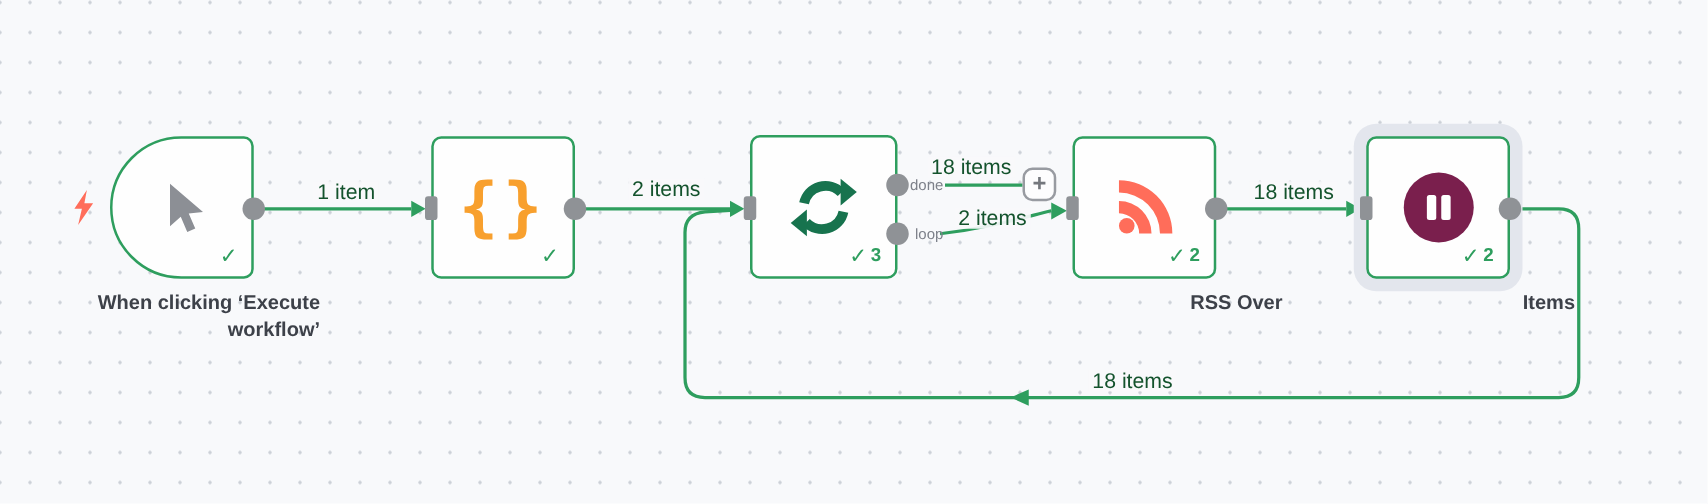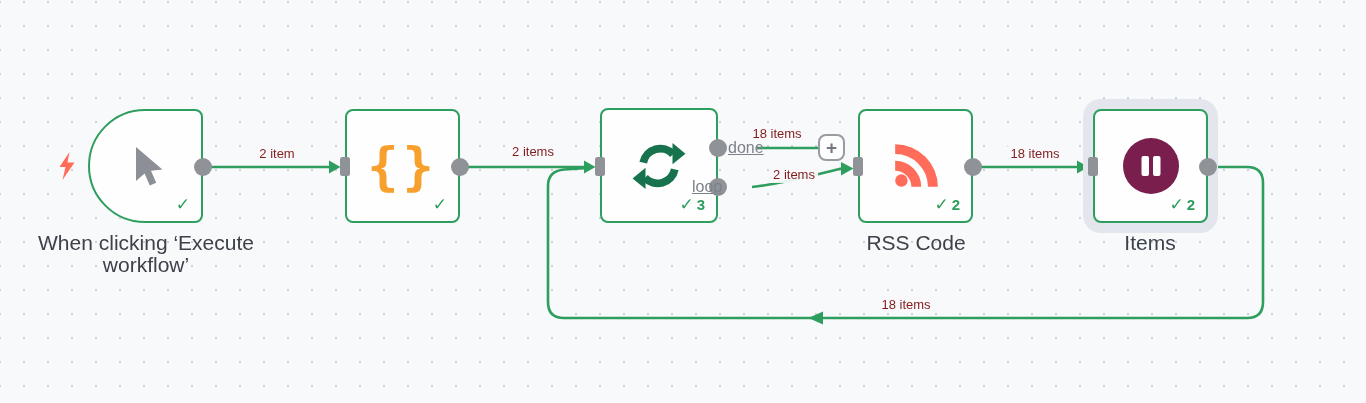--- a/index.html
+++ b/index.html
@@ -23,48 +23,48 @@
     border-radius:8px; z-index:3;
     display:flex; align-items:center; justify-content:center;
   }
   .node.trigger { border-radius:58px 8px 8px 58px; }
   .halo {
     position:absolute; left:1083px; top:99px; width:135px; height:134px;
     background:#e3e6ed; border-radius:18px; z-index:2;
   }
 
   .node-label {
-    position:absolute; z-index:4; text-align:center; width:220px;
-    font-size:21px; font-weight:400; color:#3d4149; line-height:22px;
+    position:absolute; z-index:4; text-align:right; width:220px;
+    font-size:16px; font-weight:700; color:#3d4149; line-height:22px;
   }
 
   .check-badge {
     position:absolute; right:11px; bottom:8px; display:flex;
     align-items:center; gap:3px; z-index:5;
   }
   .check-glyph { color:#2e9e5e; font-size:17px; font-weight:700; line-height:1; }
   .run-count { color:#2e9e5e; font-size:15px; font-weight:700; line-height:1; }
 
   .port-out {
     position:absolute; width:18px; height:18px; border-radius:50%;
     background:#8f9296; z-index:4;
   }
   .port-in {
     position:absolute; width:10px; height:19px; border-radius:2.5px;
     background:#8f9296; z-index:4;
   }
 
   .conn-label {
     position:absolute; z-index:2; transform:translateX(-50%);
-    font-size:13px; color:#7f1d1d; white-space:nowrap;
+    font-size:17px; color:#14532d; white-space:nowrap;
     background:rgba(248,249,251,0.92); padding:0 3px; line-height:17px;
   }
   .port-label {
-    position:absolute; z-index:4; font-size:16px; color:#7d818a;
-    line-height:16px; white-space:nowrap;text-decoration:underline;
+    position:absolute; z-index:4; font-size:12px; color:#7d818a;
+    line-height:16px; white-space:nowrap;
   }
 
   .add-btn {
     position:absolute; left:818px; top:134px; width:27px; height:27px;
     border:2px solid #989ba1; border-radius:8px; background:#fdfdfe;
     color:#74777d; font-size:19px; font-weight:600; z-index:4;
     display:flex; align-items:center; justify-content:center; line-height:1;
     cursor:pointer;
   }
 
@@ -104,21 +104,21 @@
       <path class="wire" d="M973 167 H1077"></path>
       <polygon class="arrowhead" points="1077,160.5 1077,173.5 1088.5,167"></polygon>
     </g>
 
     <g>
       <path class="wire" d="M1208 167 H1247 Q1263 167 1263 183 V302 Q1263 318 1247 318 H564 Q548 318 548 302 V186 Q548 171 564 169.5 L584 168.3"></path>
       <polygon class="arrowhead" points="823,311.5 823,324.5 808.5,318"></polygon>
     </g>
   </svg>
 
-  <span class="conn-label" style="left:277px;top:145px">2 item</span>
+  <span class="conn-label" style="left:277px;top:145px">1 item</span>
   <span class="conn-label" style="left:533px;top:143px">2 items</span>
   <span class="conn-label" style="left:777px;top:125px">18 items</span>
   <span class="conn-label" style="left:794px;top:166px;z-index:3">2 items</span>
   <span class="conn-label" style="left:1035px;top:145px">18 items</span>
   <span class="conn-label" style="left:906px;top:296px">18 items</span>
 
   <span class="bolt">
     <svg width="20" height="30" viewBox="0 0 20 30">
       <path d="M12.5 1 L2.5 16 H8.5 L5.5 29 L17.5 11.5 H10.5 Z" fill="#ff6d5a"></path>
     </svg>
@@ -157,40 +157,40 @@
     </span>
     <span class="check-badge">
       <span class="check-glyph">✓</span>
       <span class="run-count">3</span>
     </span>
   </div>
   <div class="port-in" style="left:595px;top:157px"></div>
   <div class="port-out" style="left:709px;top:139px"></div>
   <div class="port-out" style="left:709px;top:178px"></div>
   <span class="port-label" style="left:728px;top:140px">done</span>
-  <span class="port-label" style="left:692px;top:179px">loop</span>
+  <span class="port-label" style="left:732px;top:179px">loop</span>
 
   <div class="add-btn">
     <span>+</span>
   </div>
 
   <div class="node" style="left:858px;top:109px;width:115px;height:114px">
     <span class="icon-wrap">
       <svg width="50" height="50" viewBox="0 0 48 48">
         <circle cx="10" cy="38" r="6" fill="#ff6d5a"></circle>
         <path d="M4 19 a 25 25 0 0 1 25 25 h -9.5 a 15.5 15.5 0 0 0 -15.5 -15.5 z" fill="#ff6d5a"></path>
         <path d="M4 3 a 41 41 0 0 1 41 41 h -9.5 a 31.5 31.5 0 0 0 -31.5 -31.5 z" fill="#ff6d5a"></path>
       </svg>
     </span>
     <span class="check-badge">
       <span class="check-glyph">✓</span>
       <span class="run-count">2</span>
     </span>
   </div>
-  <div class="node-label" style="left:806px;top:232px">RSS Code</div>
+  <div class="node-label" style="left:806px;top:232px">RSS Over</div>
   <div class="port-in" style="left:853px;top:157px"></div>
   <div class="port-out" style="left:964px;top:158px"></div>
 
   <div class="halo"></div>
   <div class="node" style="left:1093px;top:109px;width:115px;height:114px">
     <span class="icon-wrap">
       <svg width="58" height="58" viewBox="0 0 58 58">
         <circle cx="29" cy="29" r="28" fill="#7a1f4d"></circle>
         <rect x="19.5" y="19" width="7.5" height="20" rx="2" fill="#ffffff"></rect>
         <rect x="31" y="19" width="7.5" height="20" rx="2" fill="#ffffff"></rect>

